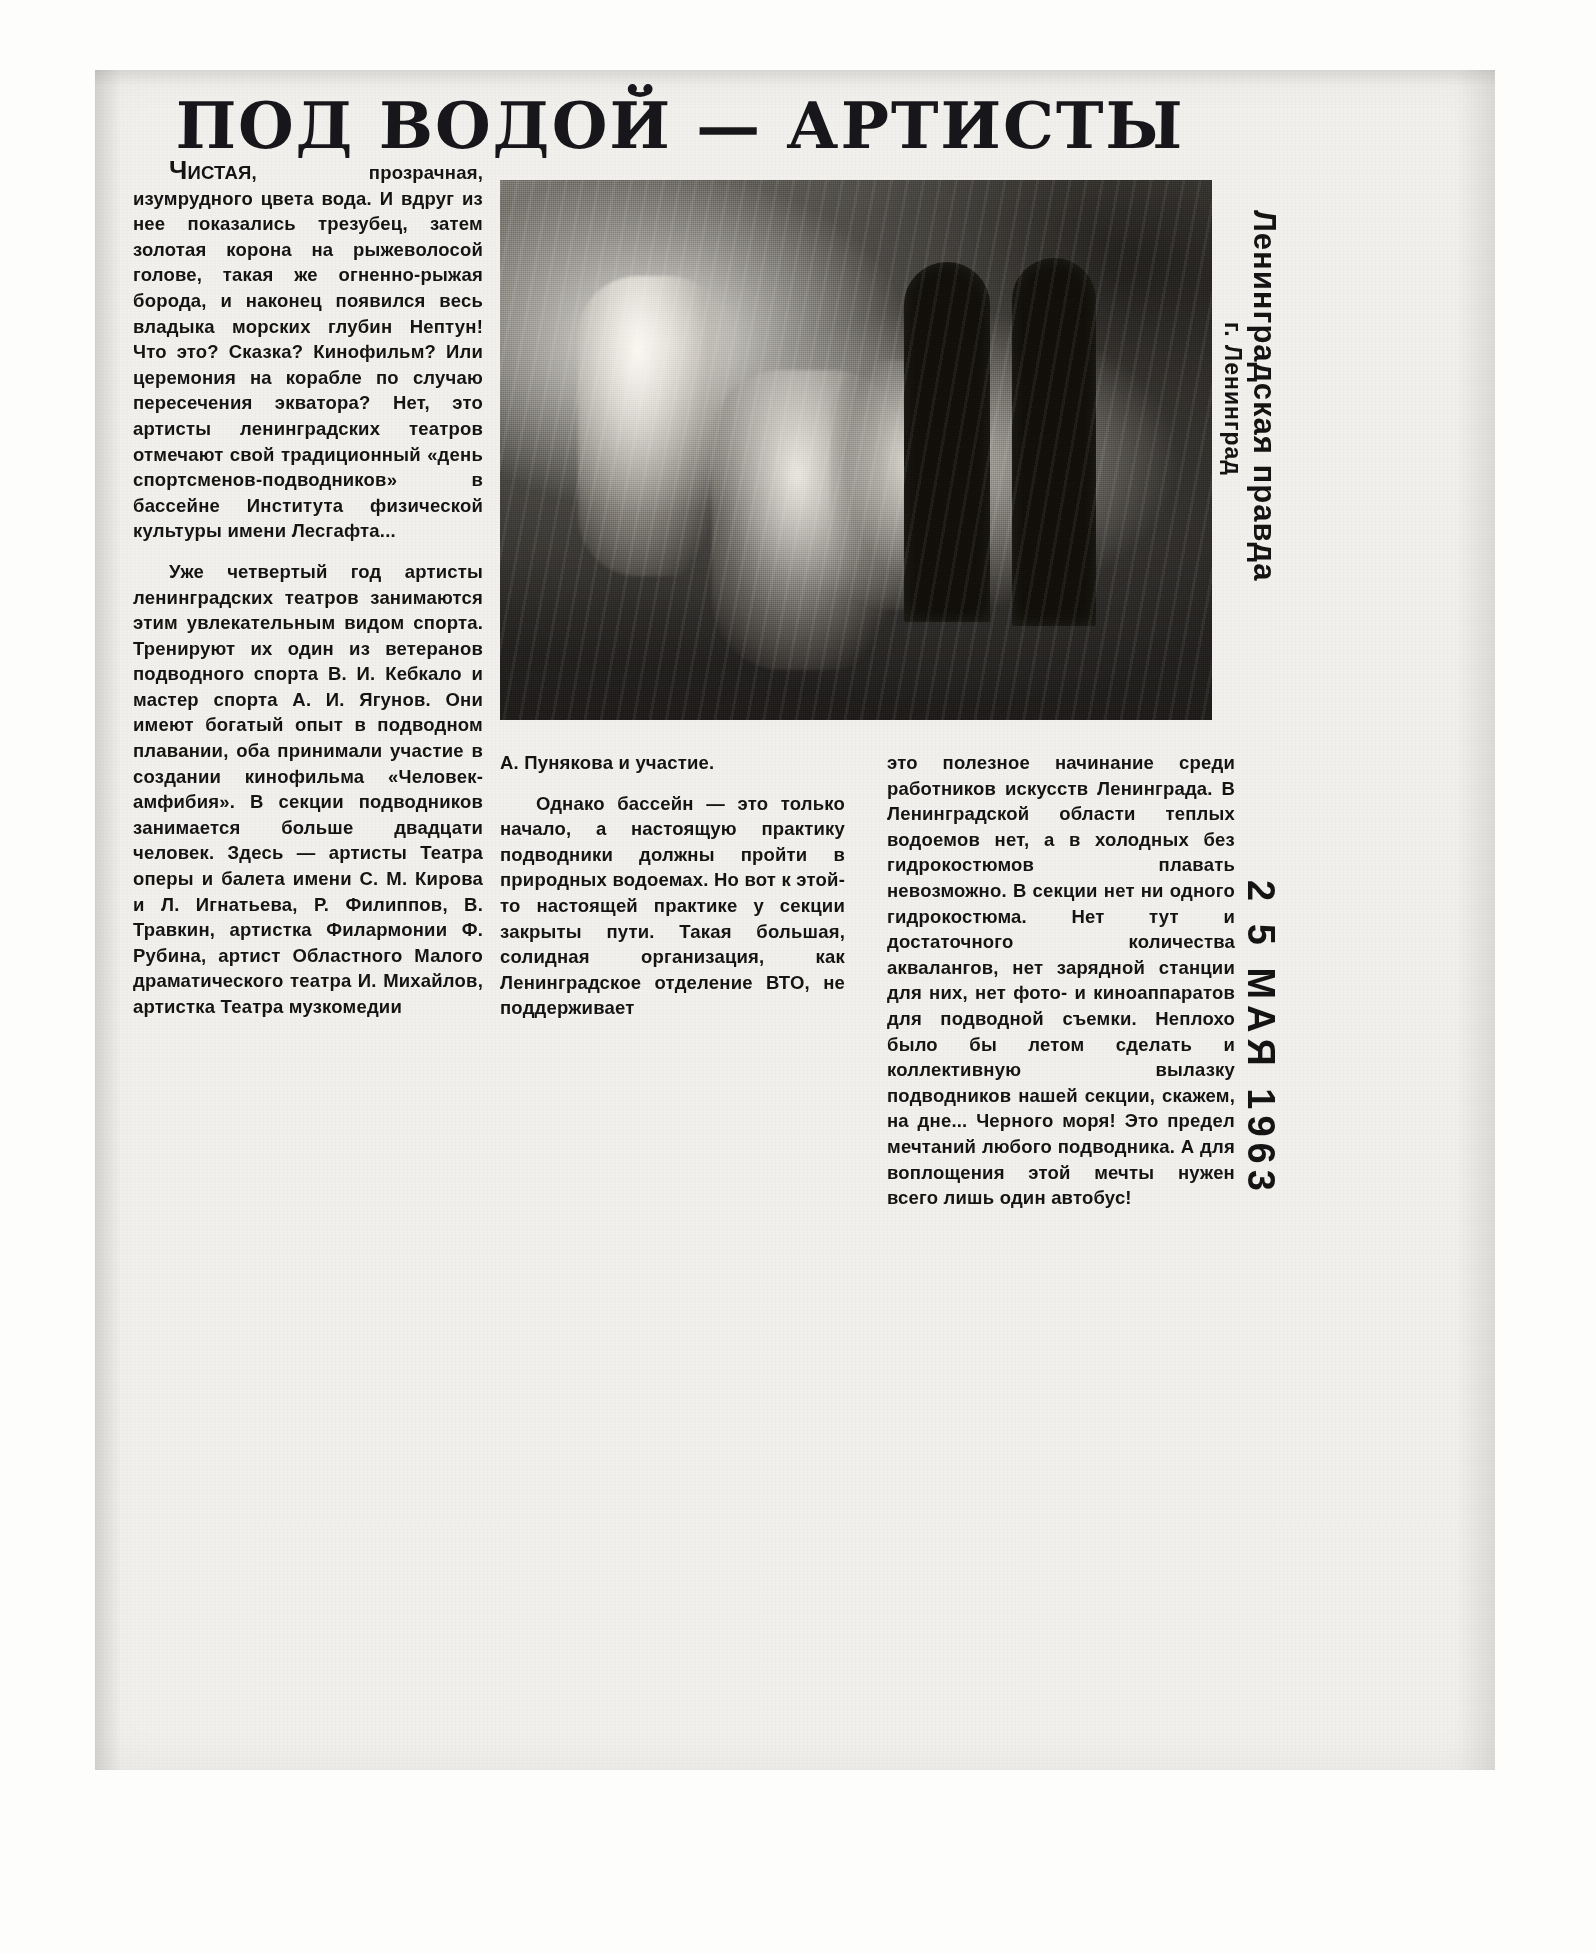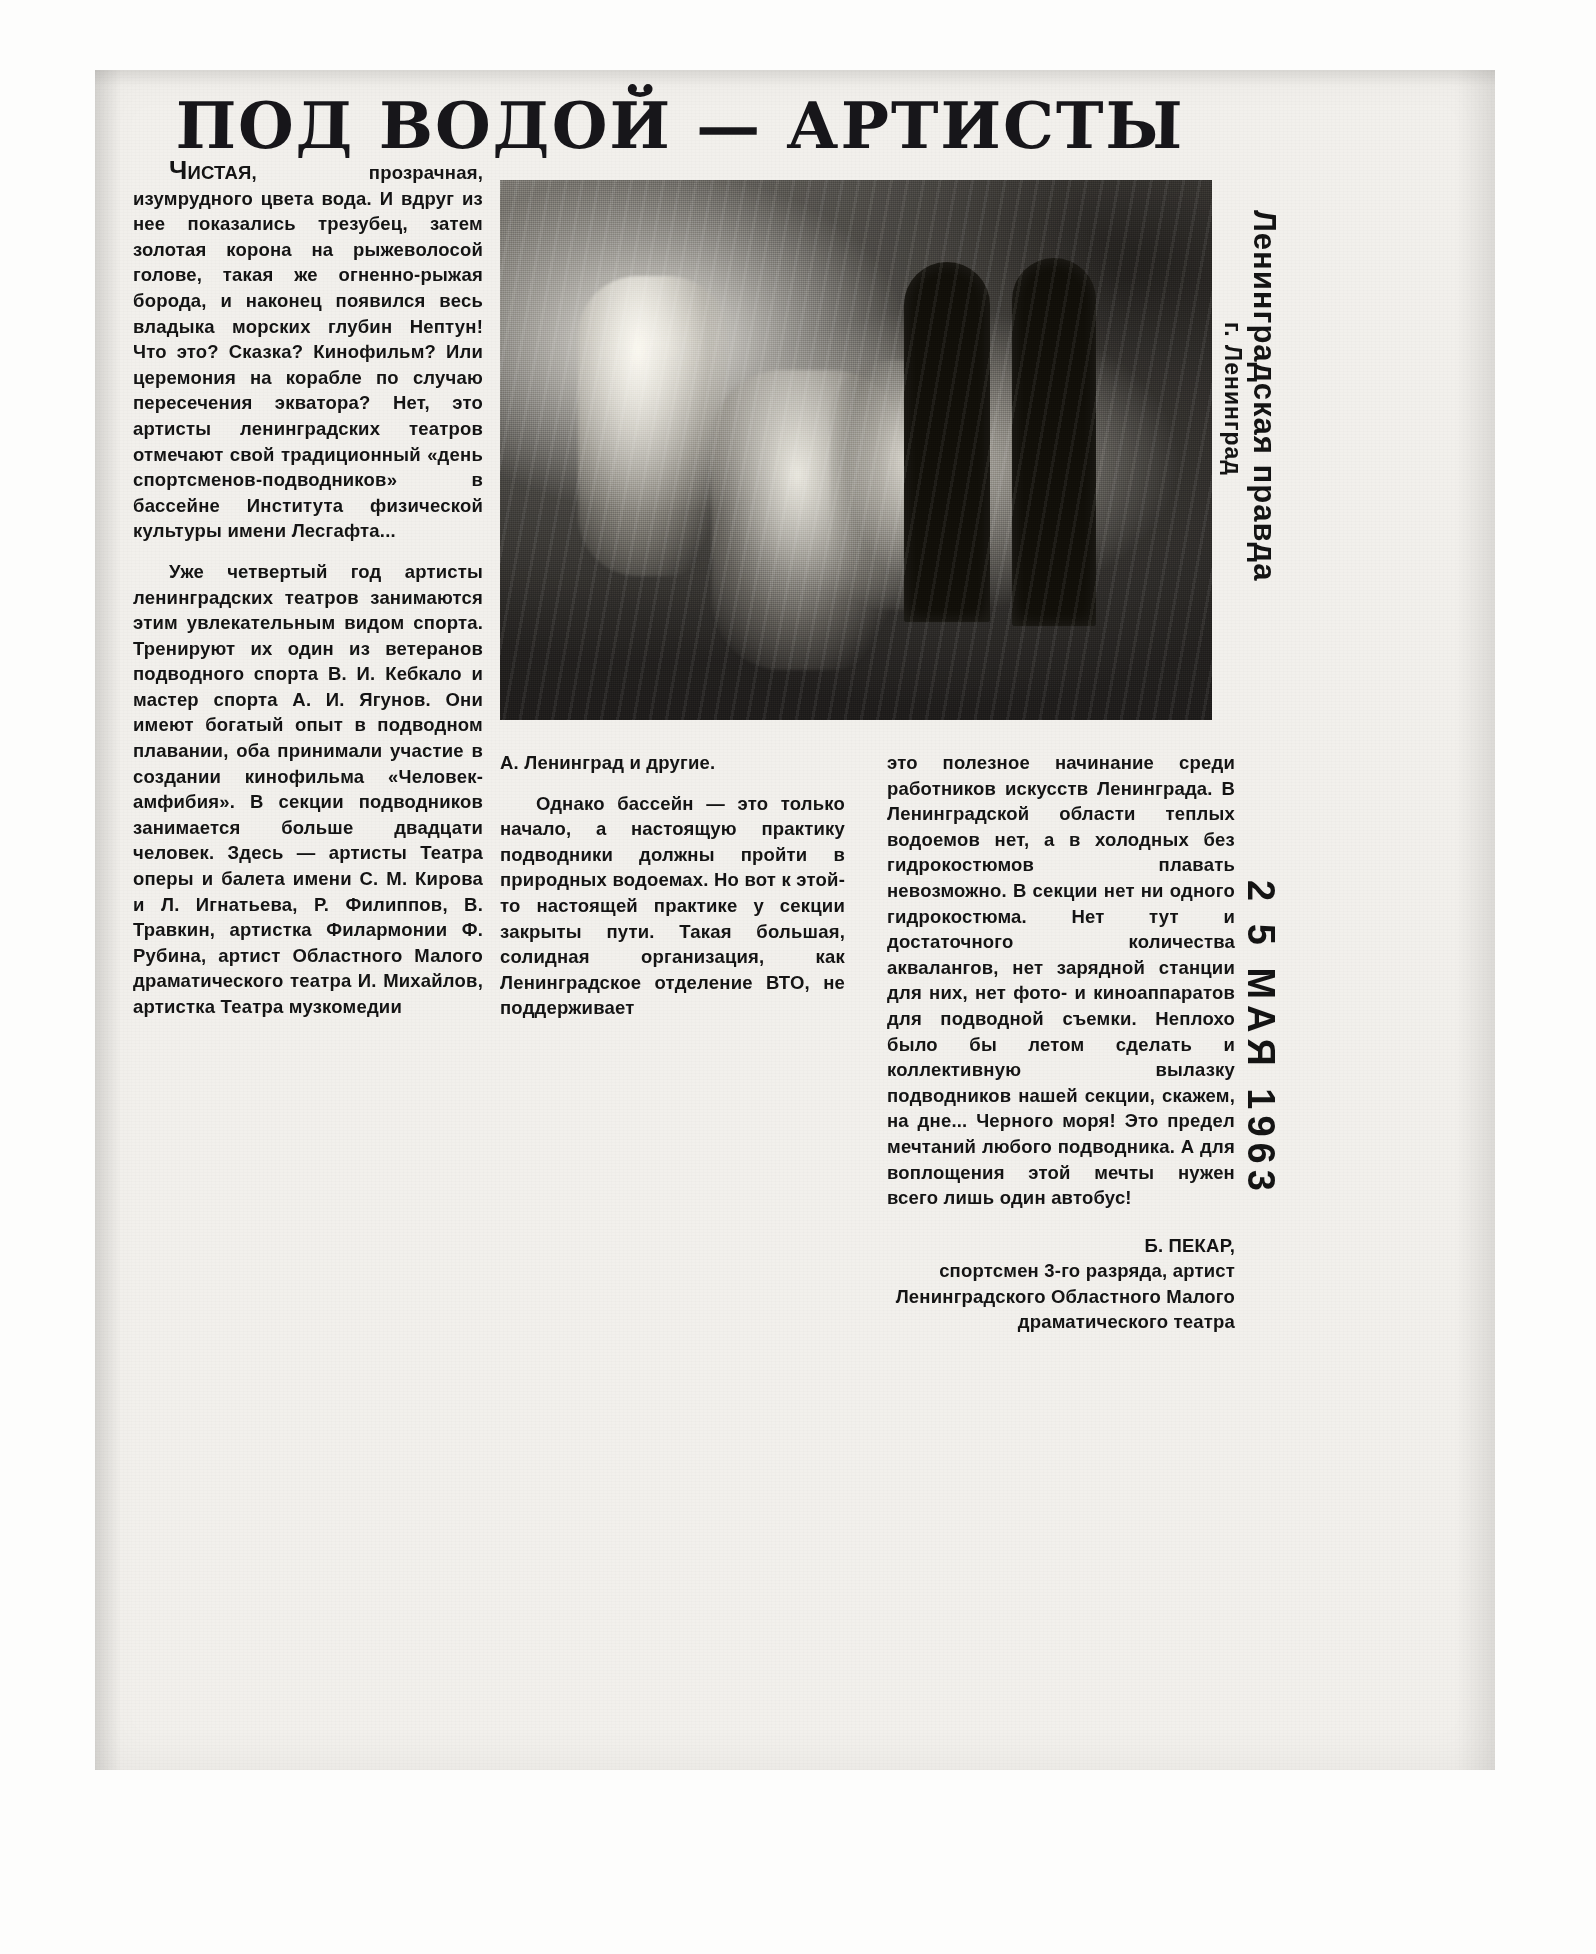--- a/index.html
+++ b/index.html
@@ -264,30 +264,26 @@
       <div class="photo-streaks"></div>
       <div class="photo-grain"></div>
     </div>
 
     <div class="col col-1">
       <p><span class="lead-cap">Ч</span><span>ИСТАЯ, прозрачная, изумрудного цвета вода. И вдруг из нее показались трезубец, затем золотая корона на рыжеволосой голове, такая же огненно-рыжая борода, и наконец появился весь владыка морских глубин Нептун! Что это? Сказка? Кинофильм? Или церемония на корабле по случаю пересечения экватора? Нет, это артисты ленинградских театров отмечают свой традиционный «день спортсменов-подводников» в бассейне Института физической культуры имени Лесгафта...</span></p>
       <p>Уже четвертый год артисты ленинградских театров занимаются этим увлекательным видом спорта. Тренируют их один из ветеранов подводного спорта В. И. Кебкало и мастер спорта А. И. Ягунов. Они имеют богатый опыт в подводном плавании, оба принимали участие в создании кинофильма «Человек-амфибия». В секции подводников занимается больше двадцати человек. Здесь — артисты Театра оперы и балета имени С. М. Кирова и Л. Игнатьева, Р. Филиппов, В. Травкин, артистка Филармонии Ф. Рубина, артист Областного Малого драматического театра И. Михайлов, артистка Театра музкомедии</p>
     </div>
 
     <div class="col col-2">
-      <p style="text-indent:0">А. Ленинград и другие.</p>
+      <p style="text-indent:0">А. Пунякова и участие.</p>
       <p>Однако бассейн — это только начало, а настоящую практику подводники должны пройти в природных водоемах. Но вот к этой-то настоящей практике у секции закрыты пути. Такая большая, солидная организация, как Ленинградское отделение ВТО, не поддерживает</p>
     </div>
 
     <div class="col col-3">
       <p style="text-indent:0">это полезное начинание среди работников искусств Ленинграда. В Ленинградской области теплых водоемов нет, а в холодных без гидрокостюмов плавать невозможно. В секции нет ни одного гидрокостюма. Нет тут и достаточного количества аквалангов, нет зарядной станции для них, нет фото- и киноаппаратов для подводной съемки. Неплохо было бы летом сделать и коллективную вылазку подводников нашей секции, скажем, на дне... Черного моря! Это предел мечтаний любого подводника. А для воплощения этой мечты нужен всего лишь один автобус!</p>
-      <div class="signature">
-        <div class="name">Б. ПЕКАР,</div>
-        <div>спортсмен 3-го разряда, артист Ленинградского Областного Малого драматического театра</div>
-      </div>
     </div>
 
     <div class="vertical-strip">
       <div class="vert vert-title">Ленинградская правда</div>
       <div class="vert vert-city">г. Ленинград</div>
       <div class="vert vert-date">2 5 МАЯ 1963</div>
     </div>
 
   </div>
 </div>

